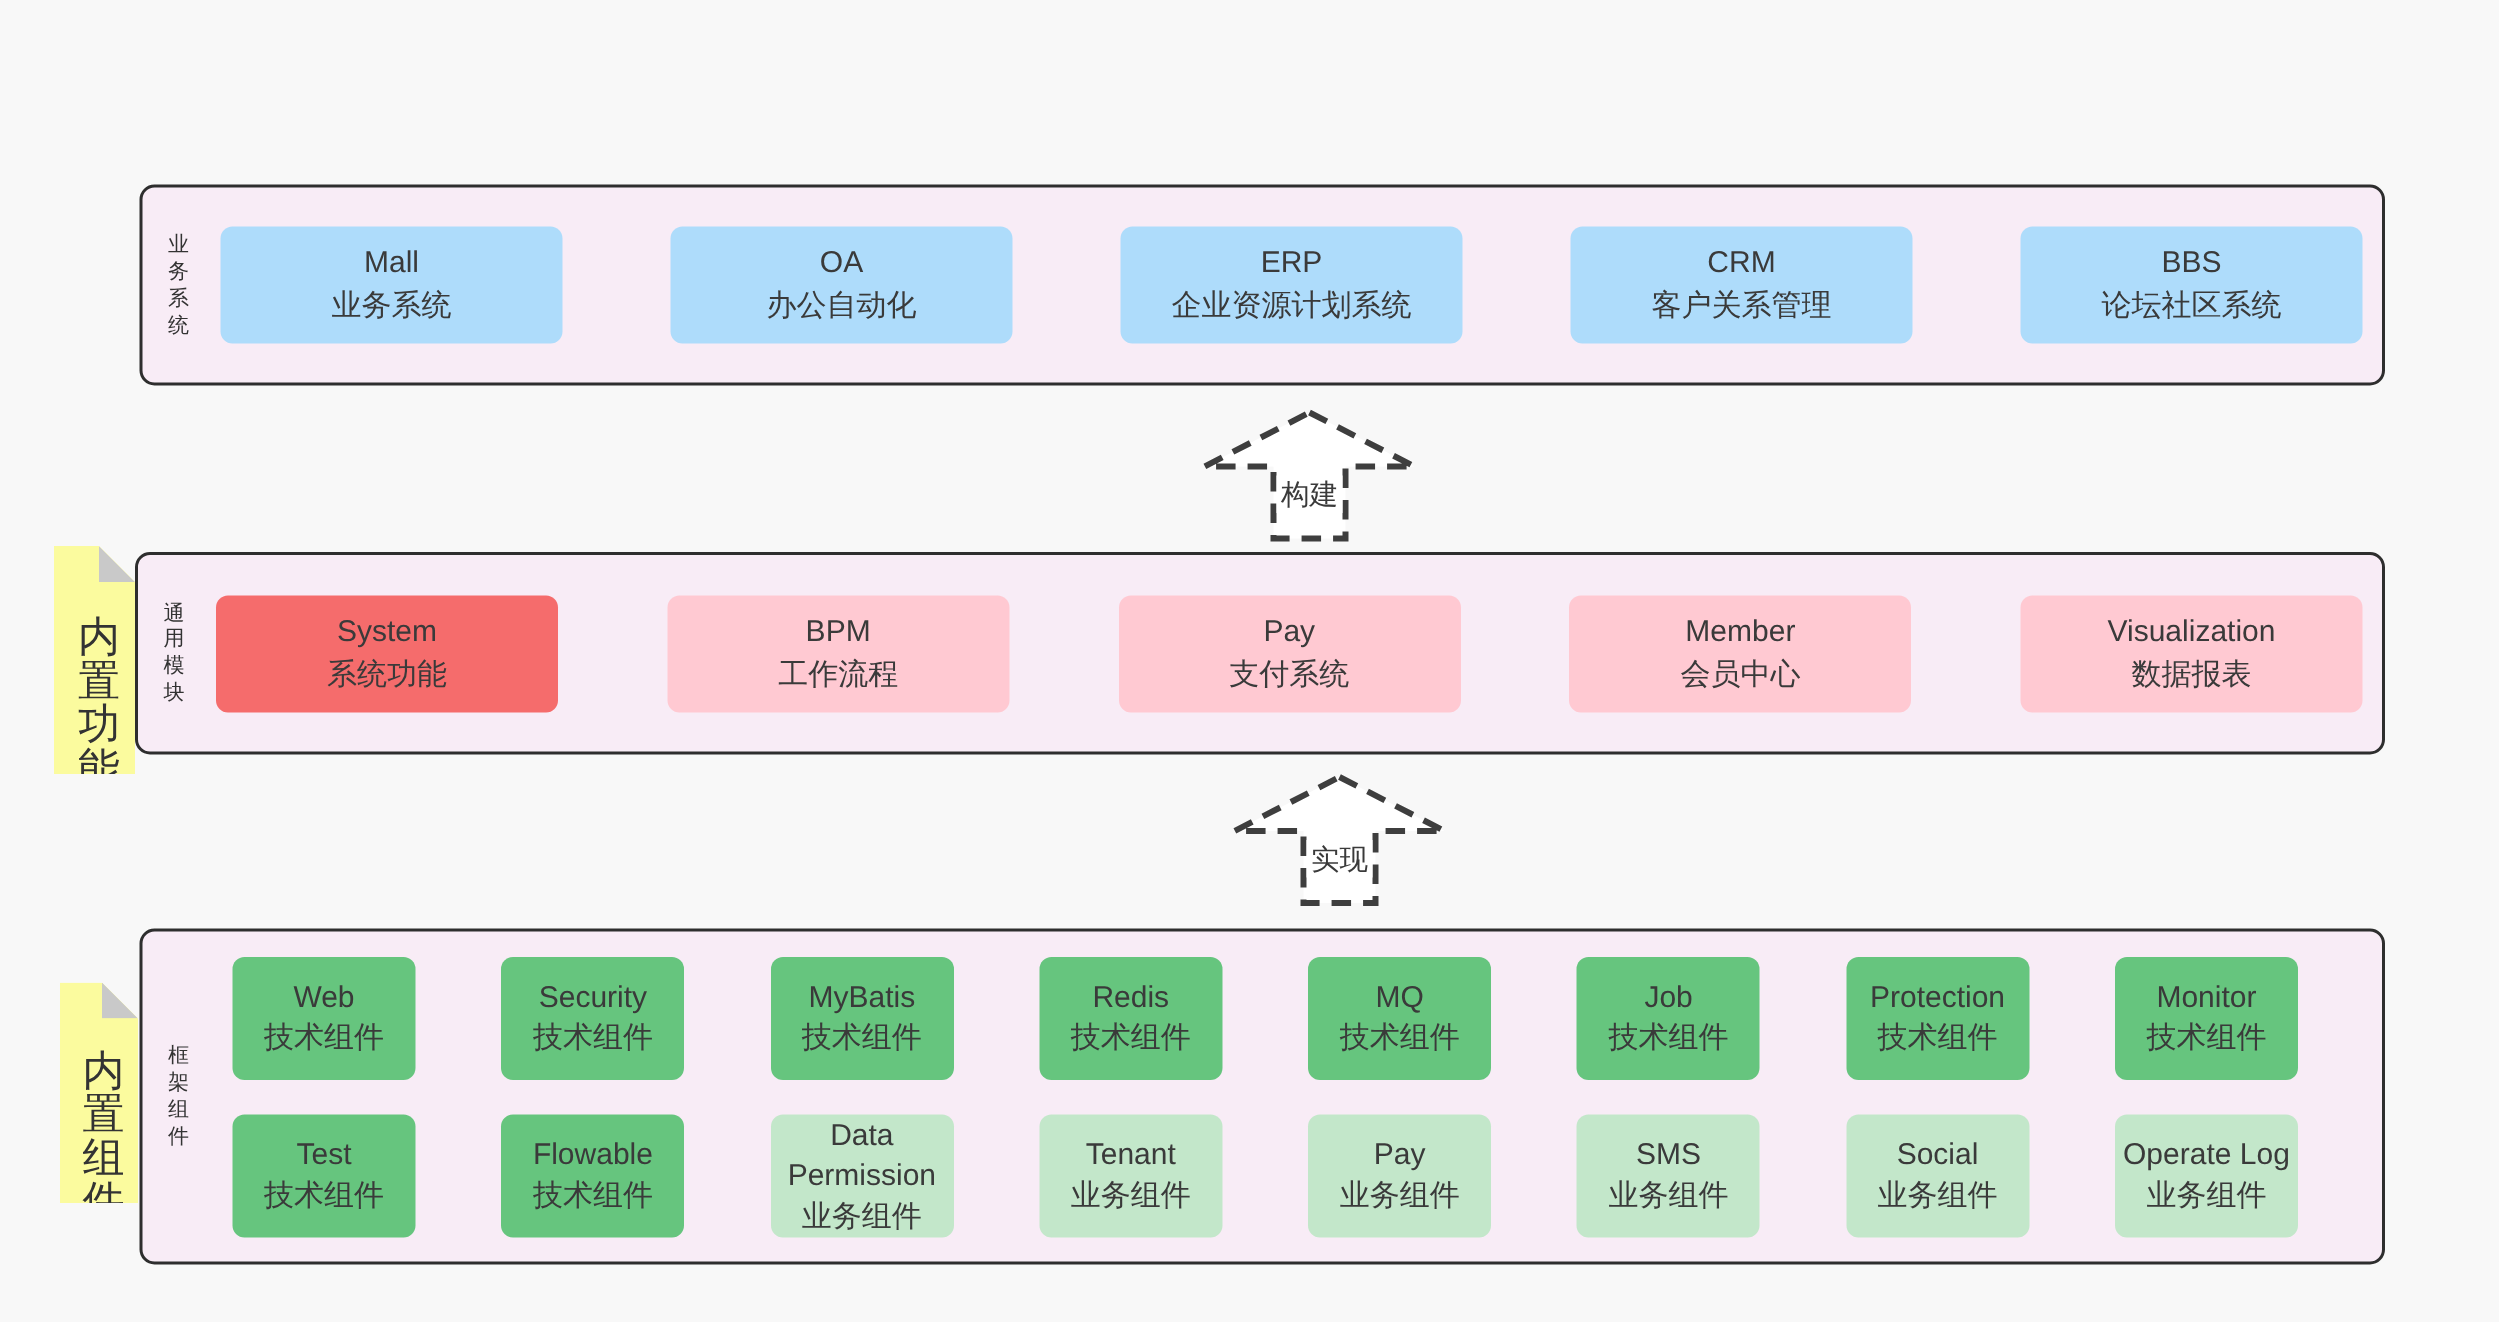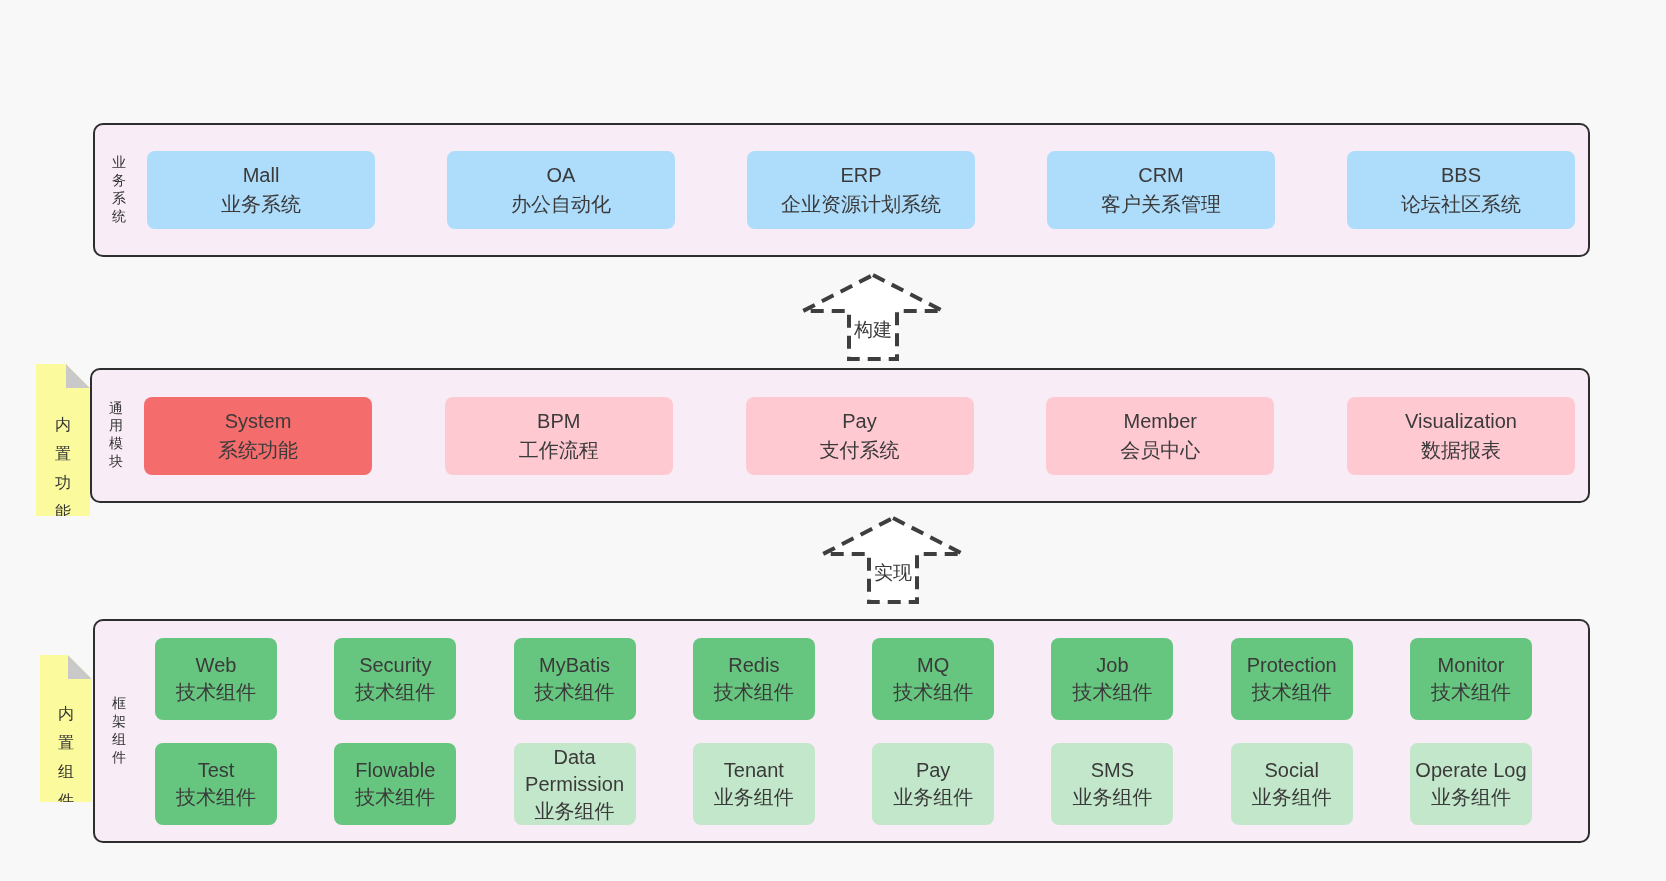--- a/index.html
+++ b/index.html
@@ -50,21 +50,21 @@
     position:absolute; background:#fbfb9e;
     clip-path:polygon(0 0, calc(100% - 24px) 0, 100% 24px, 100% 100%, 0 100%);
   }
   #note-features   { left:36px; top:364px; width:54px; height:152px; }
   #note-components { left:40px; top:655px; width:52px; height:147px; }
   .fold {
     position:absolute; top:0; right:0; width:24px; height:24px;
     background:#c9c9c9; clip-path:polygon(0 0, 100% 100%, 0 100%);
   }
   .note-text {
-    display:block; width:22px; margin:0 auto; font-size:16px;
+    display:block; width:22px; margin:0 auto; font-size:28px;
     line-height:29px; color:#333; text-align:center; word-break:break-all;
   }
   #note-features .note-text   { margin-top:46px; }
   #note-components .note-text { margin-top:44px; }
 
   .arrow { position:absolute; width:160px; height:92px; }
   #arrow-build     { left:793px; top:271px; }
   #arrow-implement { left:813px; top:514px; }
   .arrow polygon {
     fill:#ffffff; stroke:#3e3e3e; stroke-width:4;

